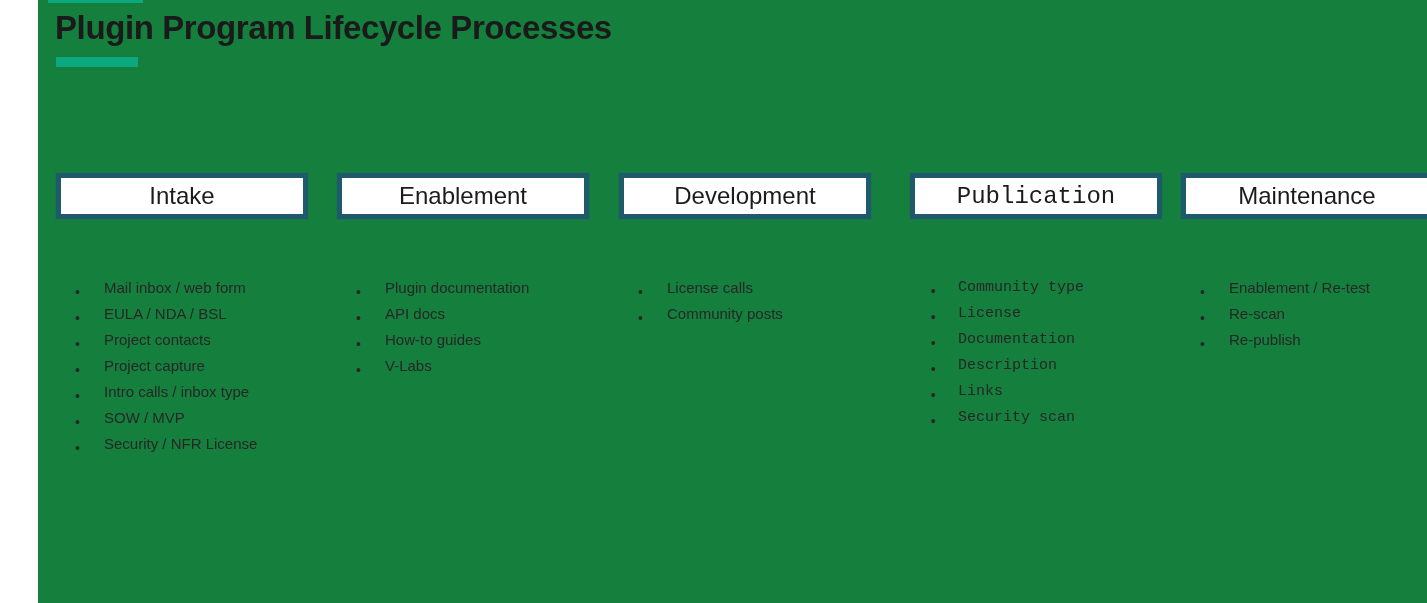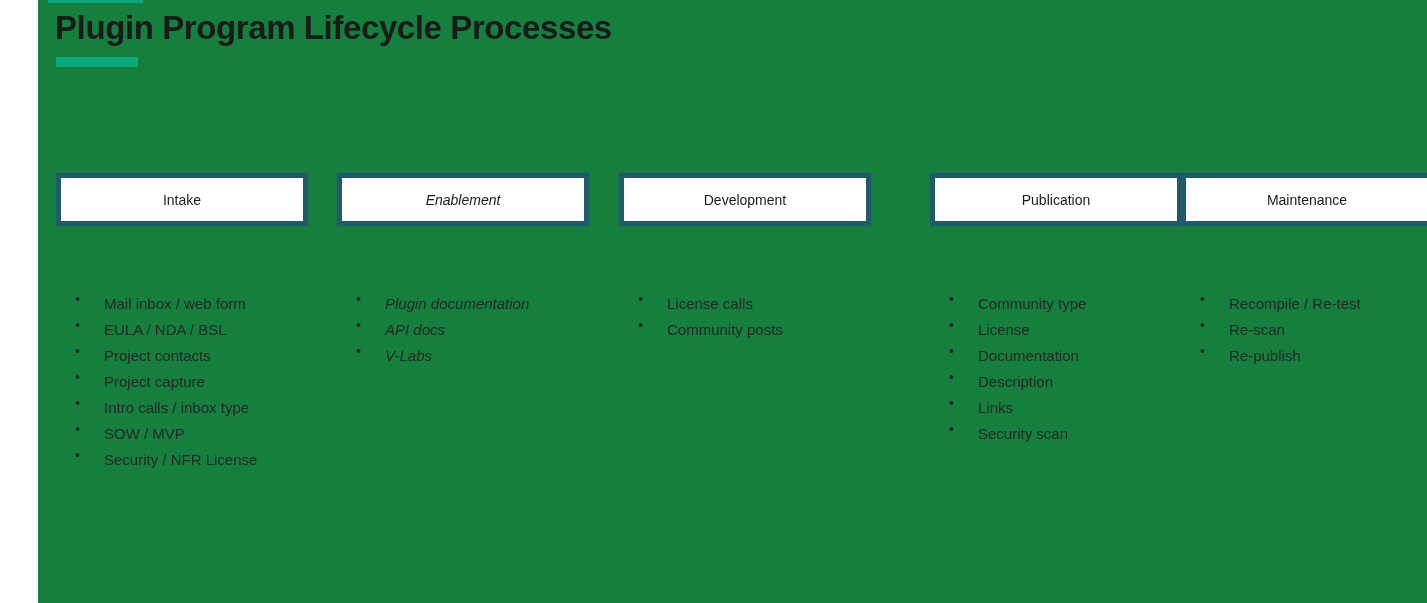--- a/index.html
+++ b/index.html
@@ -40,47 +40,47 @@
     left: 18px; top: 57px;
     width: 82px; height: 10px;
     background: var(--accent-green);
   }
   .column {
     position: absolute;
     top: 173px;
     width: 252px;
   }
   .col-0 { left: 18px; }
-  .col-1 { left: 299px; font-style: italic; }
+  .col-1 { left: 299px; }
   .col-2 { left: 581px; }
-  .col-3 { left: 892px; }
+  .col-3 { left: 872px; font-family: Liberation Mono, monospace; }
   .col-4 { left: 1143px; }
   .column-header {
-    height: 53px;
+    height: 46px;
     width: 100%;
     border: 5px solid var(--border-teal);
     box-shadow: 0 0 0 1px rgba(30, 90, 106, 0.25);
     background: #ffffff;
     display: flex;
     align-items: center;
     justify-content: center;
-    font-size: 14px;
+    font-size: 24px;
     color: #1b1b1b;
   }
   ul.items {
     list-style: none;
     margin: 60px 0 0 0;
     padding: 0;
   }
   li.item {
     position: relative;
     padding-left: 48px;
     height: 26px;
     display: flex;
-    align-items: flex-end;
+    align-items: flex-start;
     font-size: 15px;
     color: var(--body-text);
     white-space: nowrap;
   }
   .bullet {
     position: absolute;
     left: 19px; top: 0;
     height: 26px;
     display: flex;
     align-items: center;
@@ -136,20 +136,24 @@
       <li class="item">
           <span class="bullet"></span>
           <span>Plugin documentation</span>
         </li>
       <li class="item">
           <span class="bullet"></span>
           <span>API docs</span>
         </li>
       <li class="item">
           <span class="bullet"></span>
+          <span>How-to guides</span>
+        </li>
+      <li class="item">
+          <span class="bullet"></span>
           <span>V-Labs</span>
         </li>
     </ul>
   </div>
 
   <div class="column col-2">
     <div class="column-header">Development</div>
     <ul class="items">
       <li class="item">
           <span class="bullet"></span>
@@ -190,21 +194,21 @@
           <span>Security scan</span>
         </li>
     </ul>
   </div>
 
   <div class="column col-4">
     <div class="column-header">Maintenance</div>
     <ul class="items">
       <li class="item">
           <span class="bullet"></span>
-          <span>Recompile / Re-test</span>
+          <span>Enablement / Re-test</span>
         </li>
       <li class="item">
           <span class="bullet"></span>
           <span>Re-scan</span>
         </li>
       <li class="item">
           <span class="bullet"></span>
           <span>Re-publish</span>
         </li>
     </ul>

